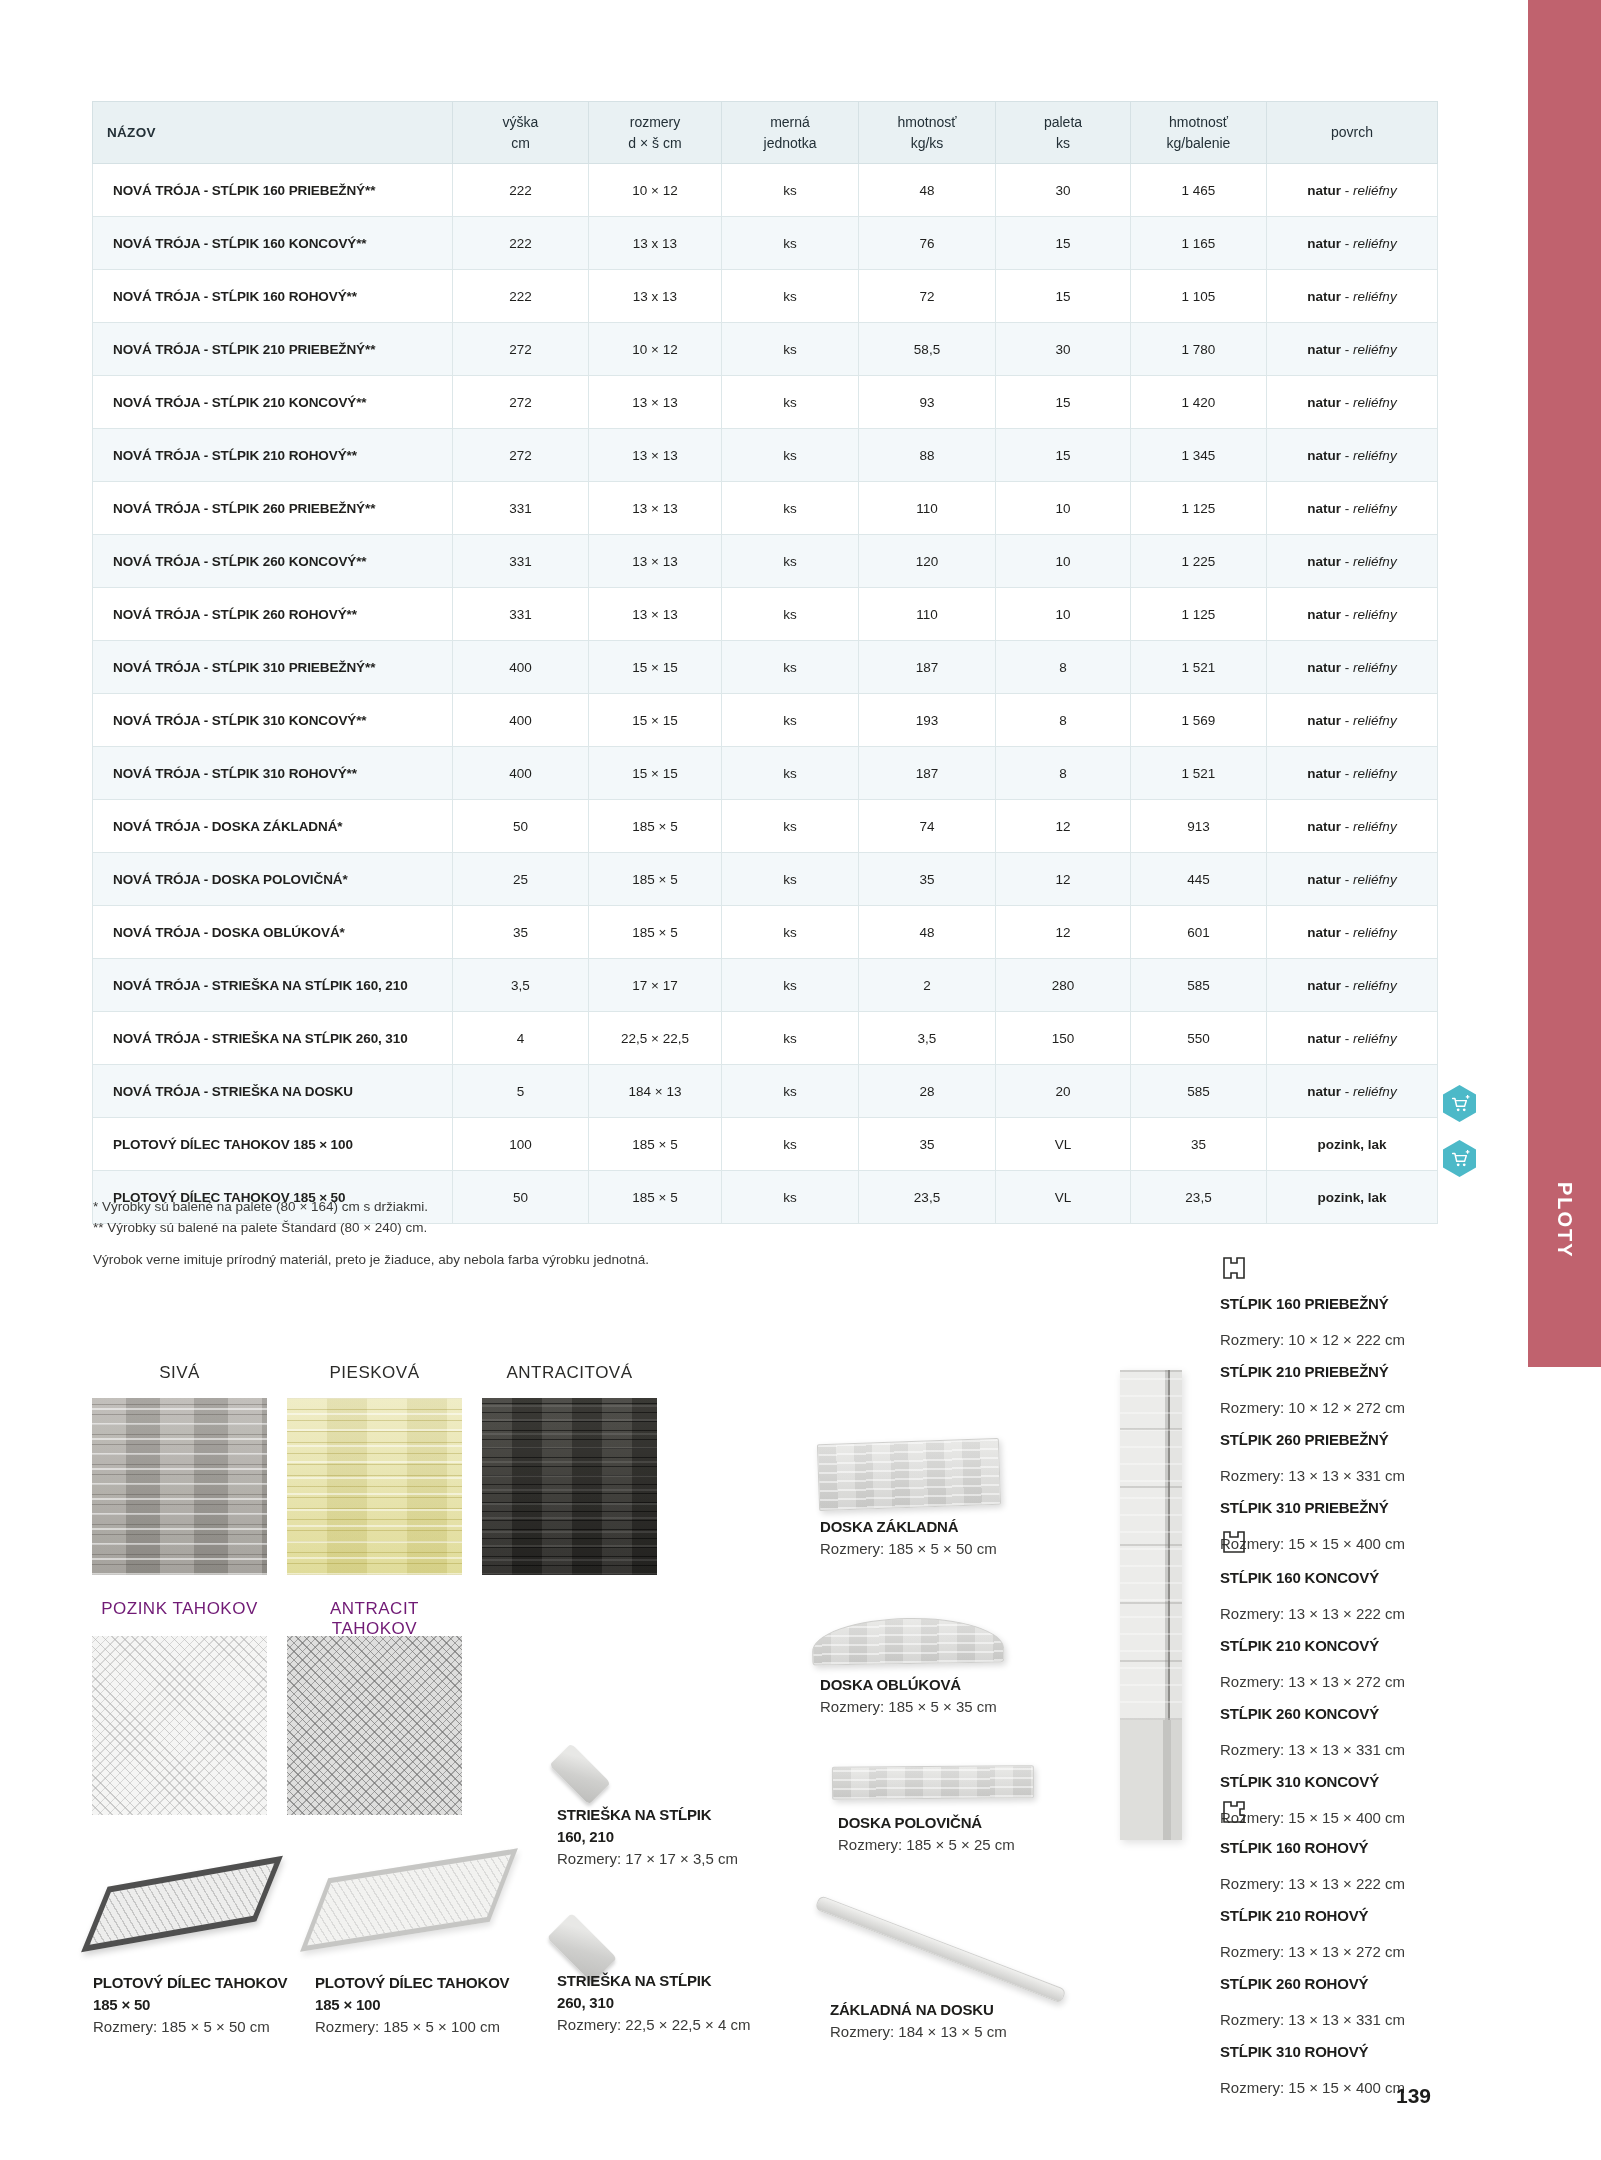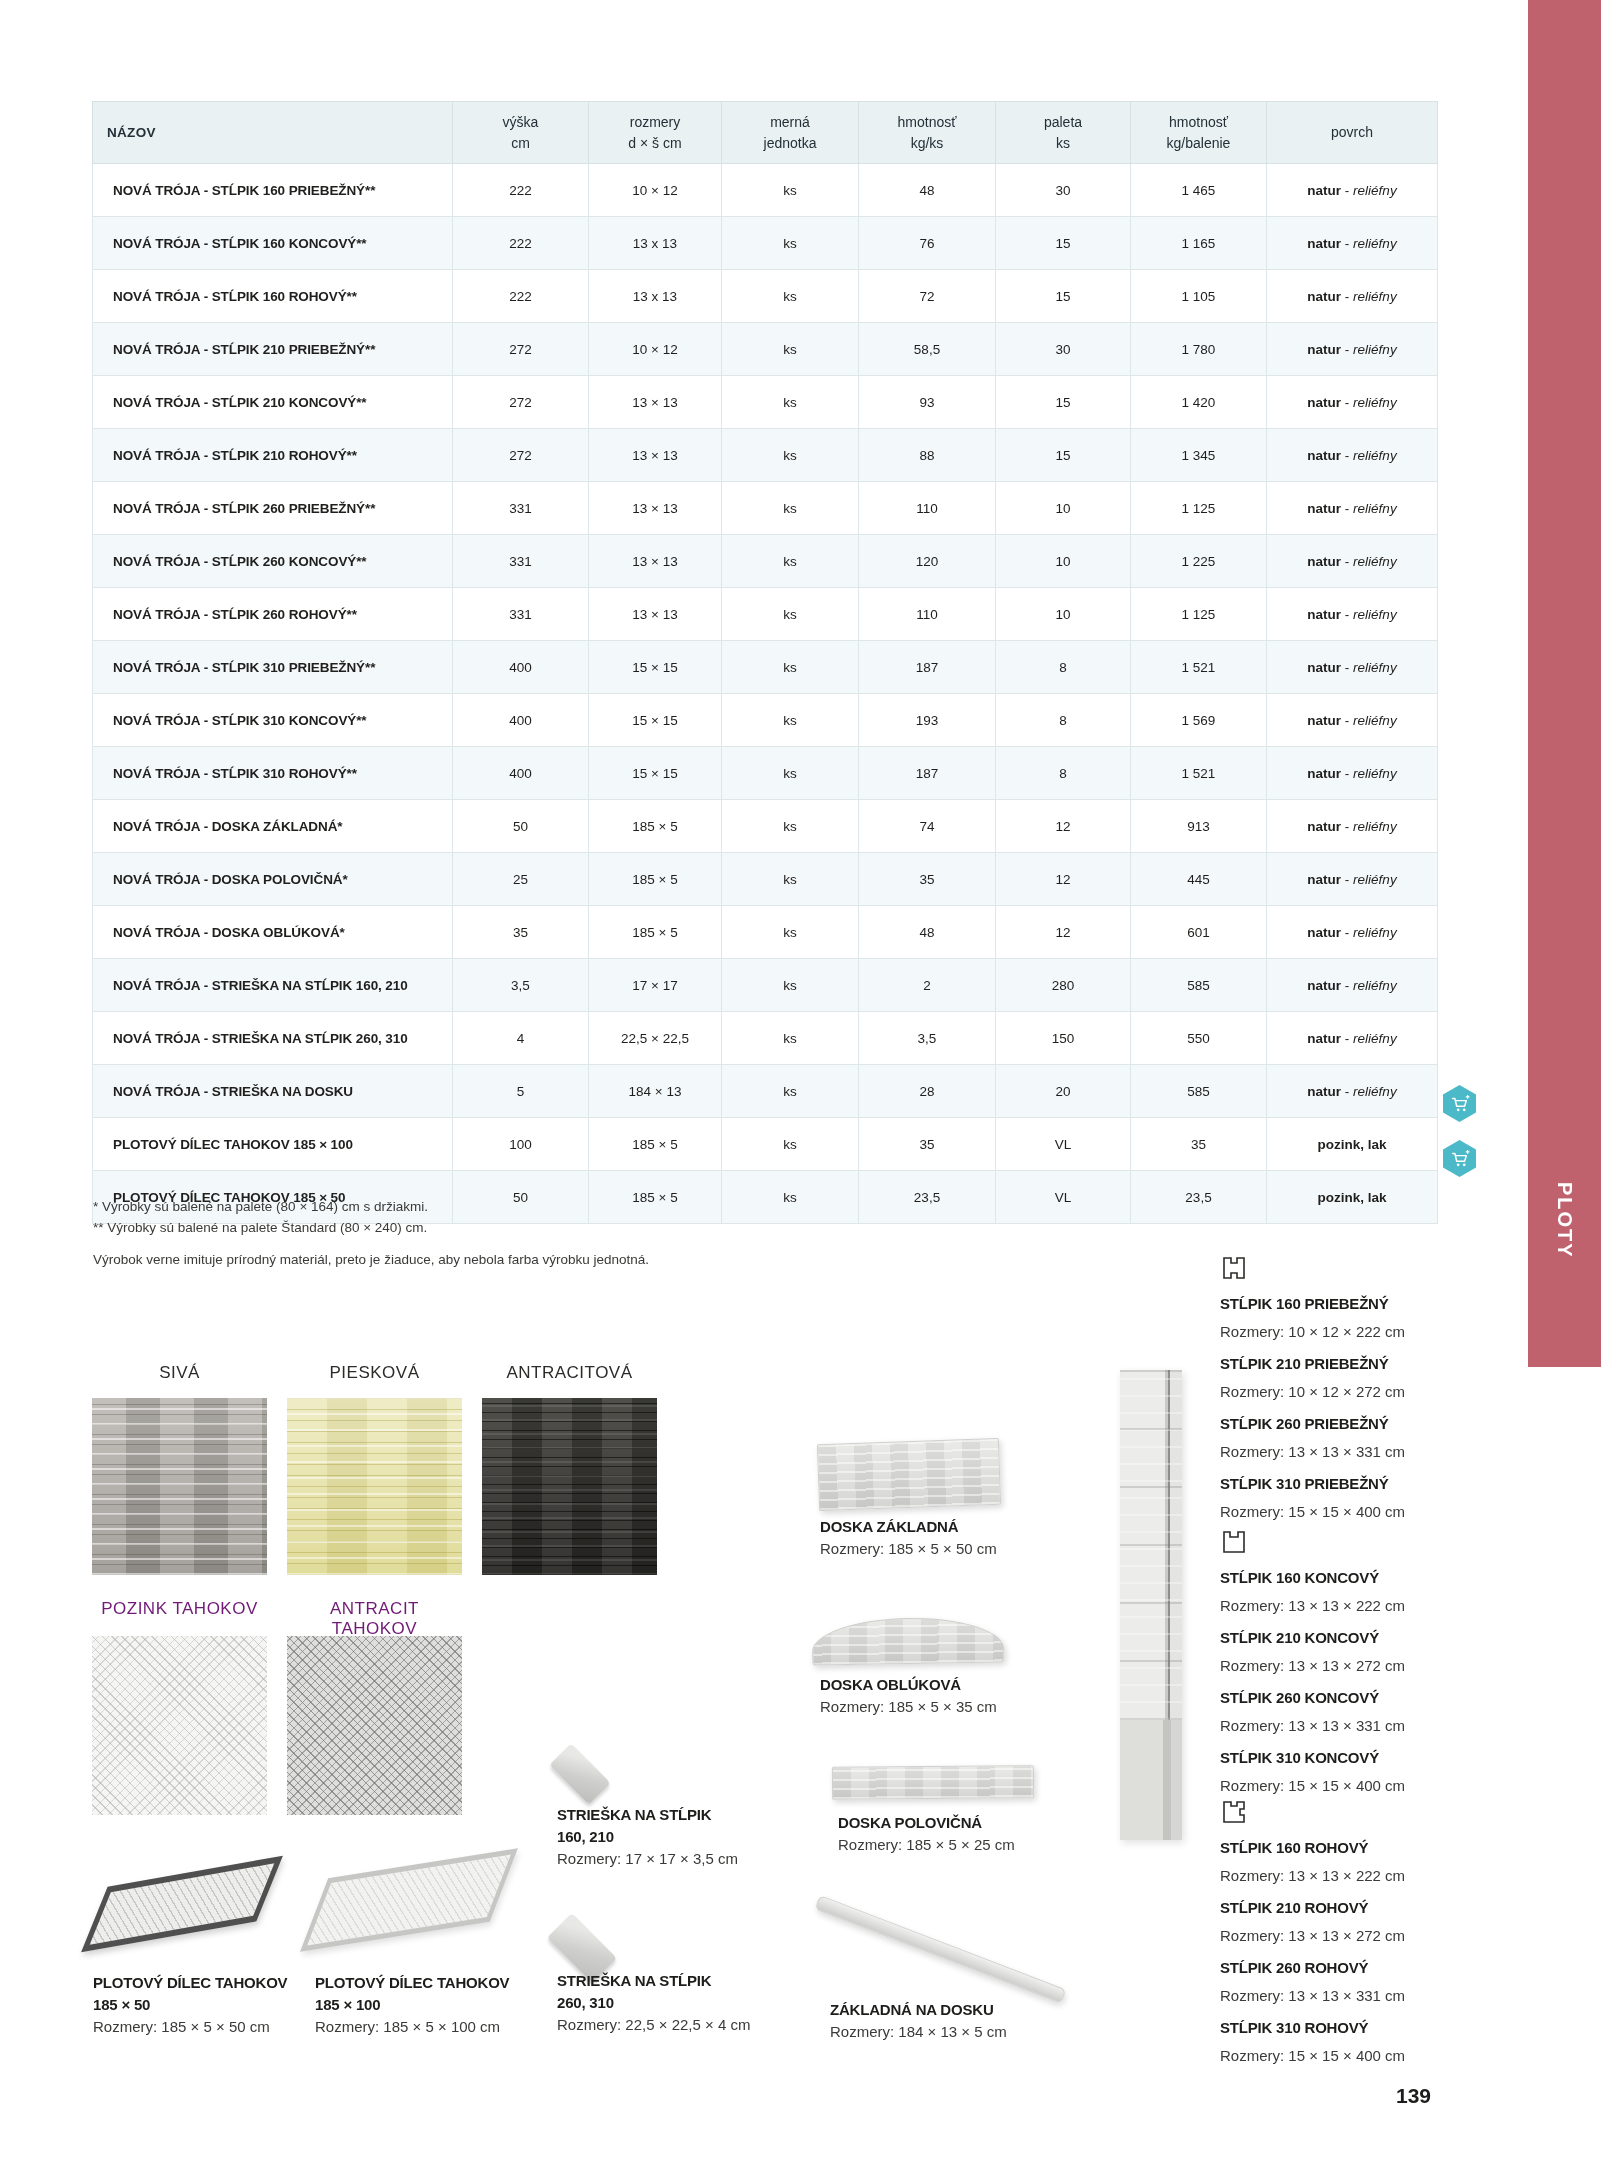--- a/index.html
+++ b/index.html
@@ -116,21 +116,21 @@
   #lbl-doska-zakladna{left:820px;top:1516px;}
   #lbl-doska-oblukova{left:820px;top:1674px;}
   #lbl-doska-polovicna{left:838px;top:1812px;}
   #lbl-strieska-dosku{left:830px;top:1999px;}
   
   .sgroup{position:absolute;left:1220px;width:230px;}
   #sg1{top:1254px;} #sg2{top:1528px;} #sg3{top:1798px;}
   .sgroup .gicon{margin-bottom:10px;height:28px;}
   .sitem{margin-top:12px;}
   .sitem .t{font-weight:bold;font-size:15px;line-height:20px;letter-spacing:-0.2px;}
-  .sitem .d{font-size:15px;line-height:20px;color:#3a3a38;margin-top:8px;}
+  .sitem .d{font-size:15px;line-height:20px;color:#3a3a38;margin-top:16px;}
   
   .page-num{position:absolute;left:1396px;top:2084px;font-size:21px;font-weight:bold;color:#1d1d1b;}
 </style>
 </head>
 <body>
 
 <table id="ptable">
   <colgroup>
     <col style="width:360px">
       <col style="width:136px">

